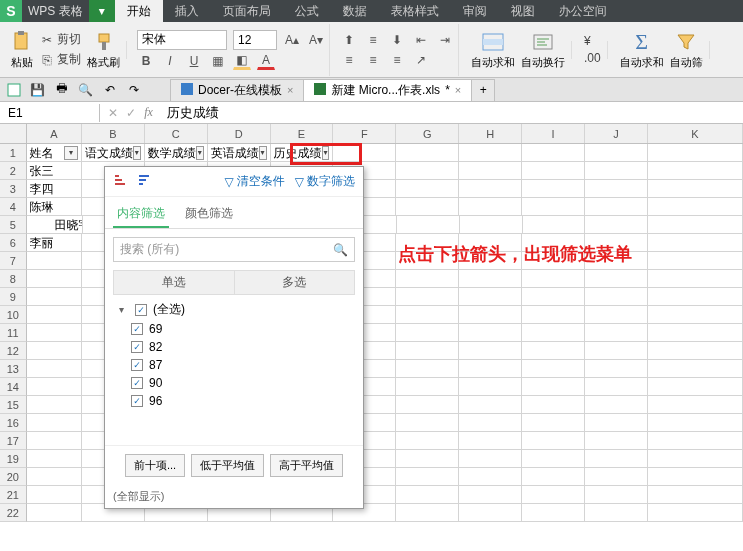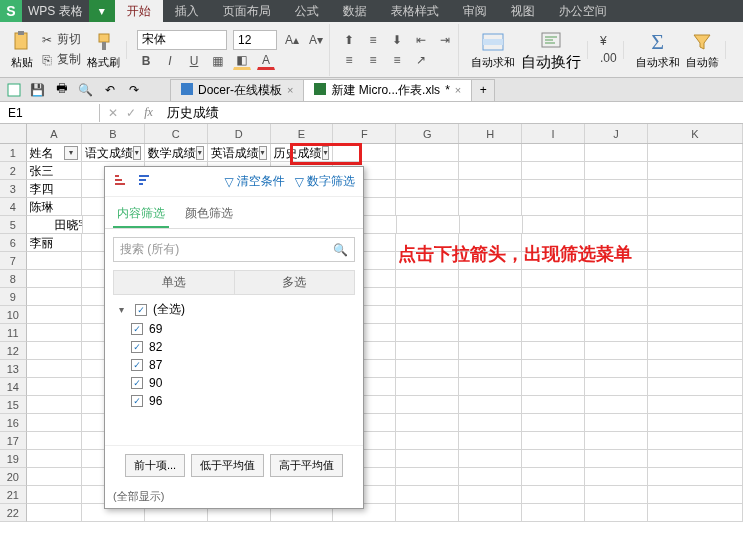--- a/index.html
+++ b/index.html
@@ -3,21 +3,21 @@
 <meta charset="utf-8">
 <style>
 *{margin:0;padding:0;box-sizing:border-box;font-family:'Microsoft YaHei',Arial,sans-serif;font-size:12px}
 body{background:#fff;overflow:hidden;width:743px;height:551px}
 .titlebar{height:22px;background:#404548;display:flex;align-items:center;color:#ccc}
 .logo{width:22px;height:22px;background:#3eb46e;color:#fff;display:flex;align-items:center;justify-content:center;font-weight:bold;font-size:14px}
 .app-name{padding:0 6px;color:#ddd;font-size:12px}
 .title-dd{background:#2a8a3f;color:#fff;padding:2px 10px;height:22px;display:flex;align-items:center}
 .menu{height:22px;background:#404548;display:flex;align-items:center}
 .menu-item{color:#ccc;padding:0 12px;height:22px;display:flex;align-items:center;cursor:pointer}
-.menu-item.active{background:#f0f0f0;color:#7f1d1d}
+.menu-item.active{background:#f0f0f0;color:#000000}
 .ribbon{height:56px;background:#f0f0f0;border-bottom:1px solid #c0c0c0;display:flex;align-items:center;padding:2px 4px;gap:6px}
 .ribbon-group{display:flex;flex-direction:column;gap:2px;padding:0 4px;border-right:1px solid #ddd;height:52px;justify-content:center}
 .ribbon-group.row{flex-direction:row;align-items:center}
 .big-btn{display:flex;flex-direction:column;align-items:center;gap:1px;cursor:pointer;padding:2px}
 .big-ico{width:24px;height:24px;display:flex;align-items:center;justify-content:center}
 .sm-btn{display:flex;align-items:center;gap:3px;cursor:pointer;padding:1px 2px;color:#444;font-size:11px}
 .sm-ico{width:14px;height:14px;display:inline-flex;align-items:center;justify-content:center}
 .font-sel{border:1px solid #bbb;background:#fff;padding:1px 4px;width:90px;height:20px;font-size:12px}
 .size-sel{border:1px solid #bbb;background:#fff;padding:1px 4px;width:44px;height:20px;font-size:12px}
 .fmt-row{display:flex;gap:6px;align-items:center}
@@ -162,21 +162,21 @@
         </div>
       <span style="font-size:11px">自动求和</span>
     </div>
     <div class="big-btn">
       <div class="big-ico">
           <svg width="22" height="18">
             <rect x="2" y="2" width="18" height="14" fill="none" stroke="#888"></rect>
             <path d="M5 6h12M5 9h8M5 12h10" stroke="#5a9e5a"></path>
           </svg>
         </div>
-      <span style="font-size:15px">自动换行</span>
+      <span style="font-size:11px">自动换行</span>
     </div>
   </div>
 
   <div class="ribbon-group row">
     <div style="display:flex;flex-direction:column;gap:1px">
       <div class="sm-btn">
           <span>¥</span>
         </div>
       <div class="sm-btn">
           <span>.00</span>

